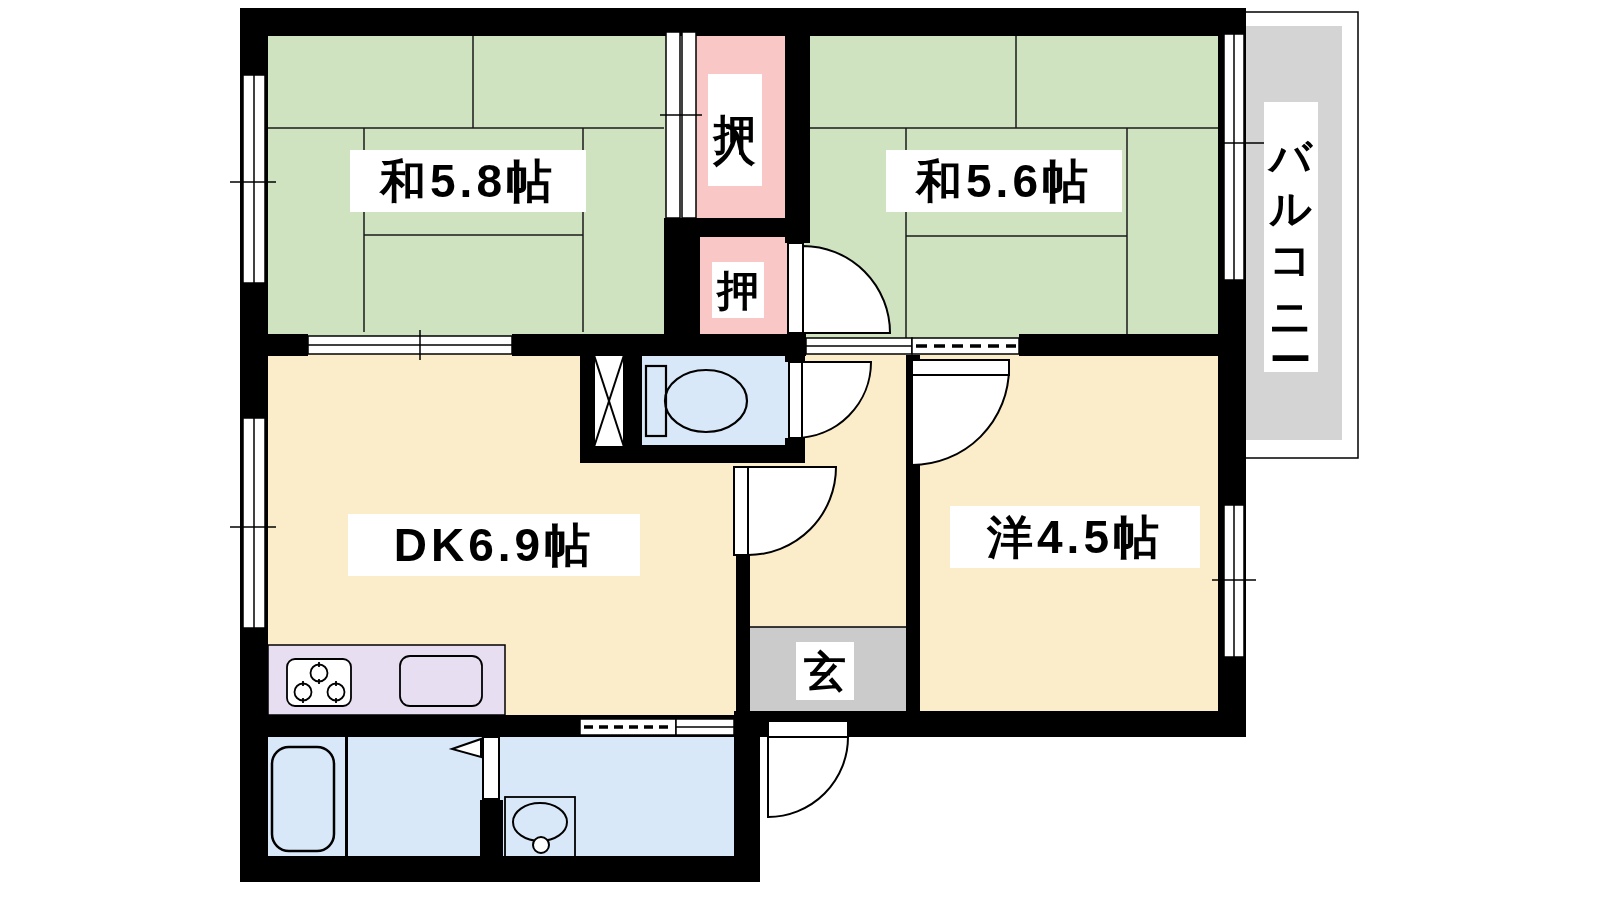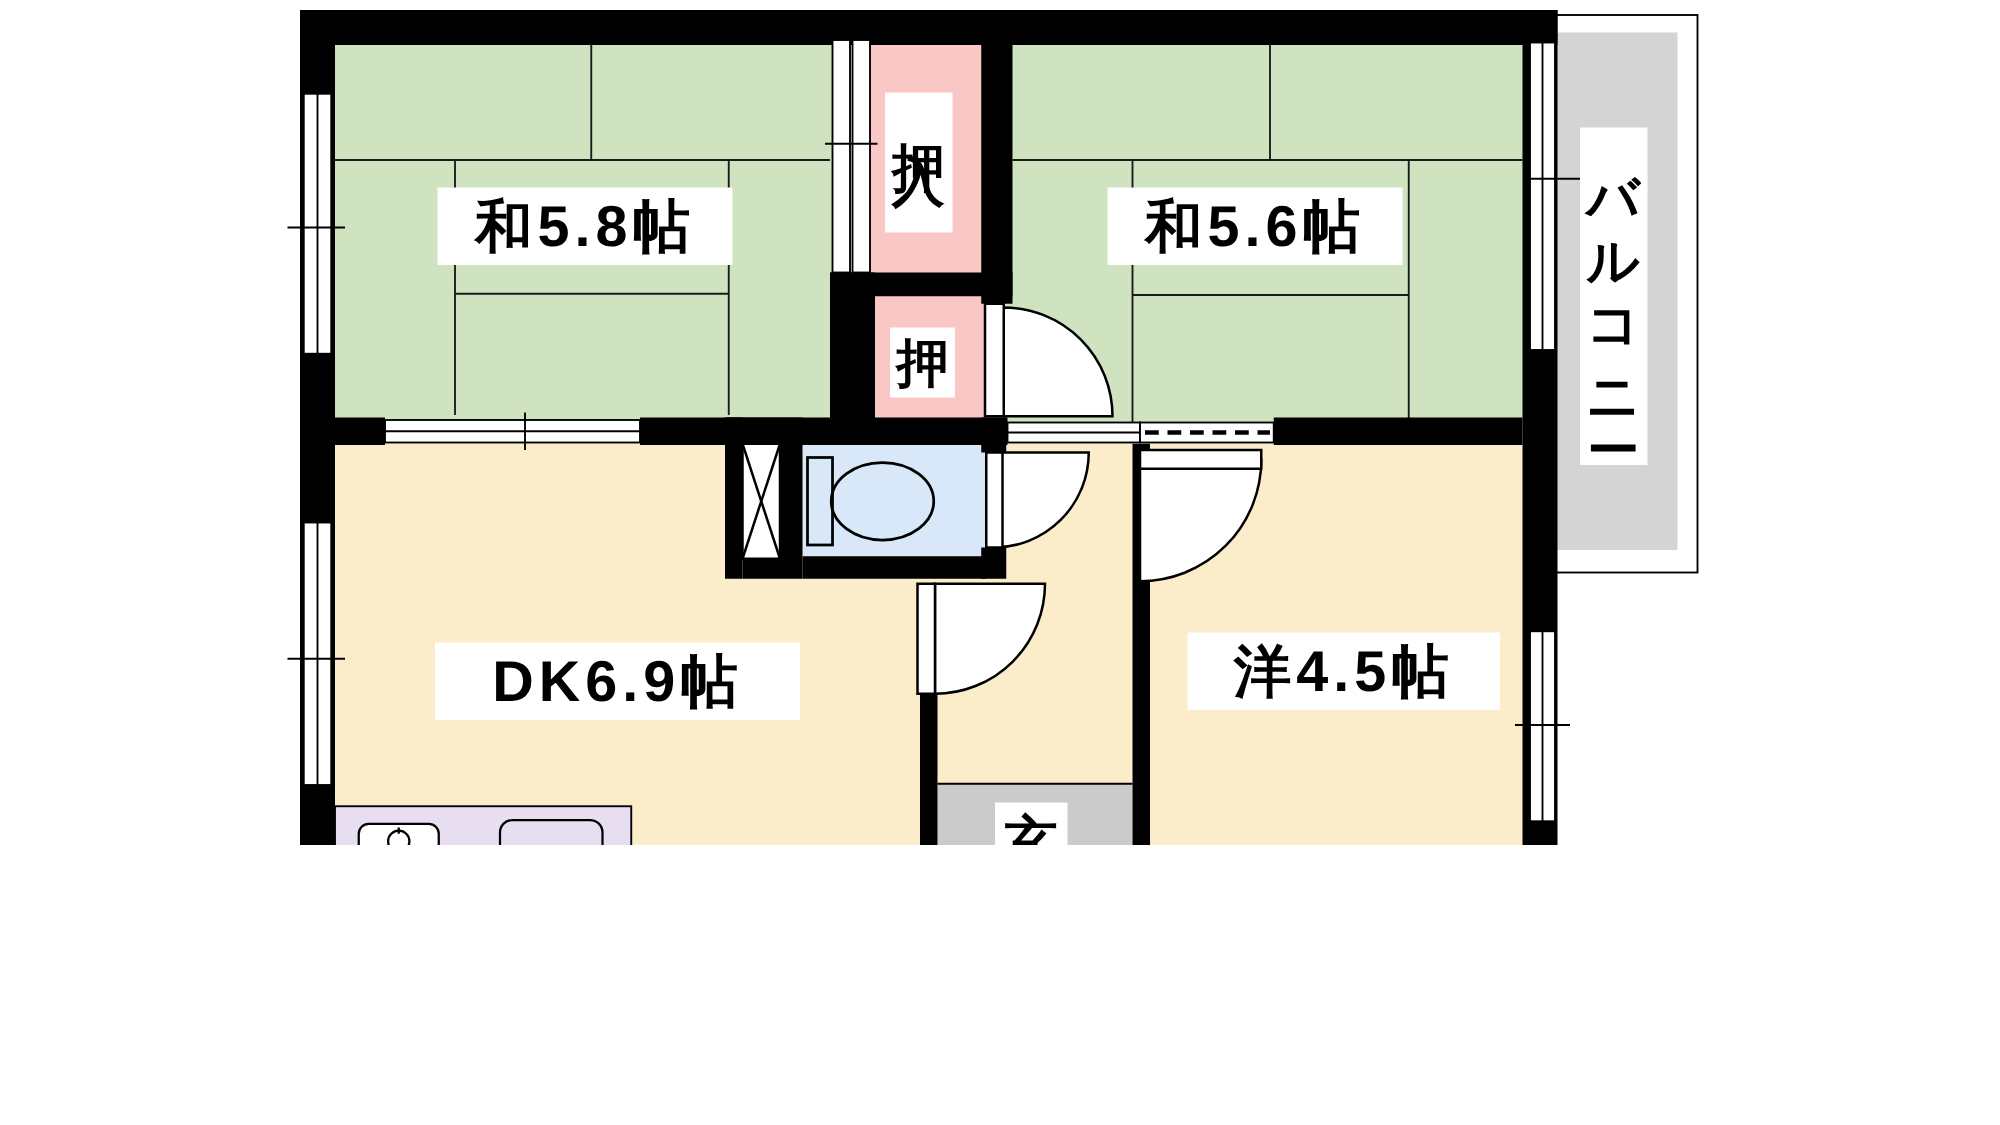--- a/index.html
+++ b/index.html
@@ -1,16 +1,16 @@
 <!DOCTYPE html>
 <html><head>
 <meta charset="utf-8">
 <style>
   html,body{margin:0;padding:0;background:#fff;}
-  .canvas{position:relative;width:1600px;height:676px;background:#fff;overflow:hidden;
+  .canvas{position:relative;width:1600px;height:900px;background:#fff;overflow:hidden;
           font-family:"Liberation Sans","DejaVu Sans",sans-serif;}
   svg{display:block;}
   text{font-family:"Liberation Sans","DejaVu Sans",sans-serif;font-weight:600;fill:#000;}
   .room-label{font-size:46px;letter-spacing:4px;}
   .small-label{font-size:42px;}
   .vtext{writing-mode:vertical-rl;text-orientation:mixed;letter-spacing:9px;}
   .tatami{stroke:#1a1a1a;stroke-width:1.5;}
   .wall{fill:#000;}
   .opening{fill:#fff;stroke:#000;stroke-width:1.5;}
   .leaf{fill:#fff;stroke:#000;stroke-width:2;}

